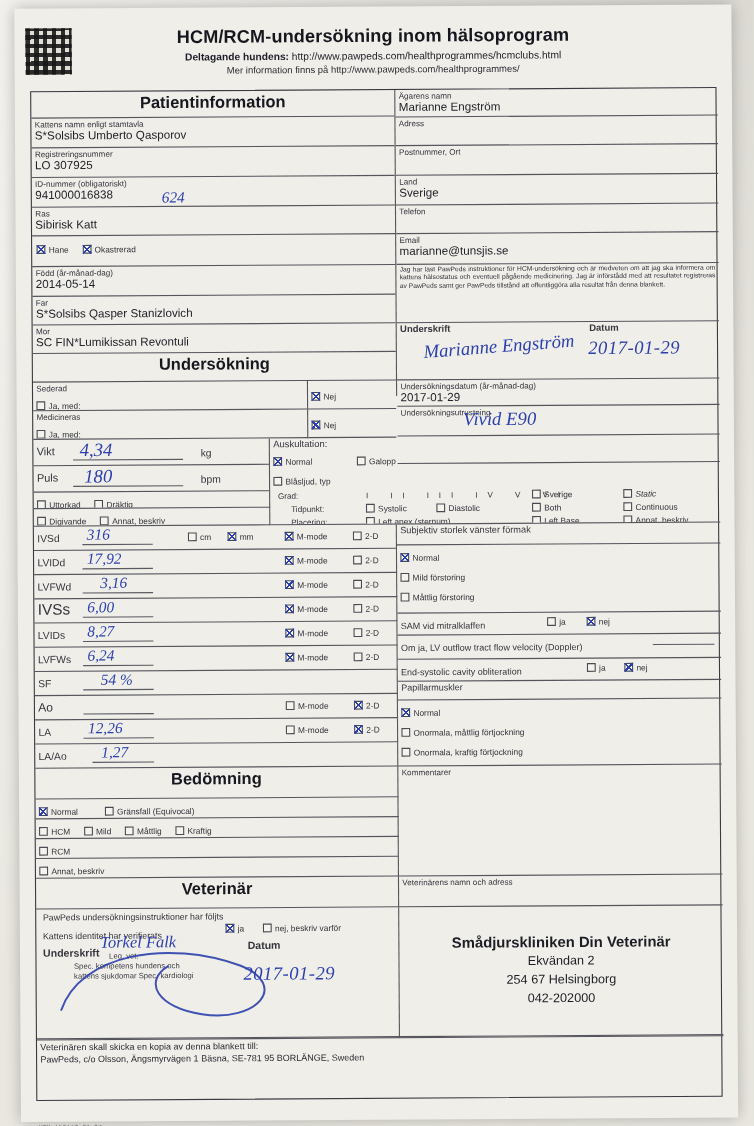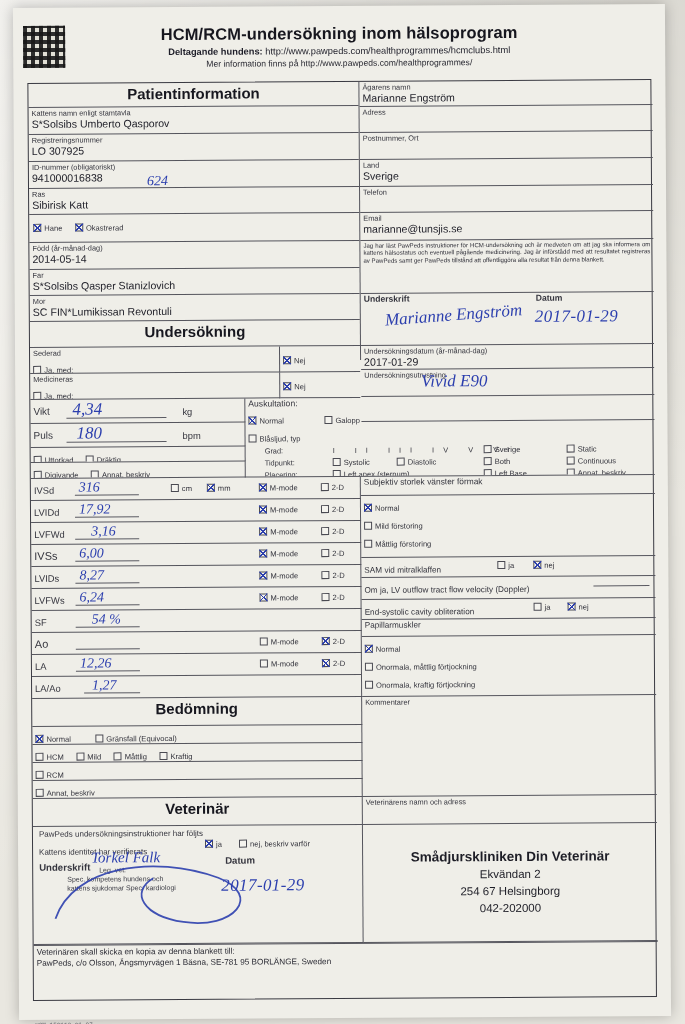--- a/index.html
+++ b/index.html
@@ -266,24 +266,24 @@
     <div class="c nb" style="left:215px;top:316px;width:409px;height:79px;">
       <div class="lbl" style="font-size:8.6px;">Auskultation:</div>
       <div style="margin-top:1px;">
         <span class="opt"><span class="cb x"></span><span>Normal</span></span>
         <span class="opt" style="margin-left:28px;"><span class="cb"></span><span>Galopp</span></span>
       </div>
       <div>
         <span class="opt"><span class="cb"></span><span>Blåsljud, typ</span></span>
       </div>
       <div style="position:relative;height:12px;">
-        <span class="lbl" style="position:absolute;left:16px;top:1px;">Grad:</span>
+        <span class="lbl" style="position:absolute;left:4px;top:1px;">Grad:</span>
         <span class="lbl" style="position:absolute;left:84px;top:1px;letter-spacing:9px;">I  II  III  IV  V  VI</span>
         <span class="opt" style="position:absolute;left:235px;top:0;"><span class="cb"></span><span>Sverige</span></span>
-        <span class="opt" style="position:absolute;left:318px;top:0;"><span class="cb"></span><span>Static</span></span>
+        <span class="opt" style="position:absolute;left:318px;top:0;font-style:italic;"><span class="cb"></span><span>Static</span></span>
       </div>
       <div style="position:relative;height:12px;">
         <span class="lbl" style="position:absolute;left:16px;top:1px;">Tidpunkt:</span>
         <span class="opt" style="position:absolute;left:84px;top:0;"><span class="cb"></span><span>Systolic</span></span>
         <span class="opt" style="position:absolute;left:148px;top:0;"><span class="cb"></span><span>Diastolic</span></span>
         <span class="opt" style="position:absolute;left:235px;top:0;"><span class="cb"></span><span>Both</span></span>
         <span class="opt" style="position:absolute;left:318px;top:0;"><span class="cb"></span><span>Continuous</span></span>
       </div>
       <div style="position:relative;height:12px;">
         <span class="lbl" style="position:absolute;left:16px;top:1px;">Placering:</span>
@@ -315,21 +315,21 @@
 
       <div class="c" style="left:0;top:439px;width:330px;height:22px;">
         <span class="lbl" style="font-size:9.4px;">LVFWd</span>
         <span class="hand" style="position:absolute;left:60px;top:1px;">3,16</span>
         <span style="position:absolute;left:44px;top:16px;width:64px;border-bottom:1px solid #5a5a62;"></span>
         <span class="opt" style="position:absolute;left:228px;top:5px;"><span class="cb x"></span><span>M-mode</span></span>
         <span class="opt" style="position:absolute;left:290px;top:5px;"><span class="cb"></span><span>2-D</span></span>
       </div>
 
       <div class="c" style="left:0;top:461px;width:330px;height:22px;">
-        <span class="lbl" style="font-size:11px;margin-top:12px;">IVSs</span>
+        <span class="lbl" style="font-size:14px;margin-top:12px;">IVSs</span>
         <span class="hand" style="position:absolute;left:48px;top:1px;">6,00</span>
         <span style="position:absolute;left:44px;top:16px;width:64px;border-bottom:1px solid #5a5a62;"></span>
         <span class="opt" style="position:absolute;left:228px;top:5px;"><span class="cb x"></span><span>M-mode</span></span>
         <span class="opt" style="position:absolute;left:290px;top:5px;"><span class="cb"></span><span>2-D</span></span>
       </div>
 
       <div class="c" style="left:0;top:483px;width:330px;height:22px;">
         <span class="lbl" style="font-size:9.4px;">LVIDs</span>
         <span class="hand" style="position:absolute;left:48px;top:1px;">8,27</span>
         <span style="position:absolute;left:44px;top:16px;width:64px;border-bottom:1px solid #5a5a62;"></span>

